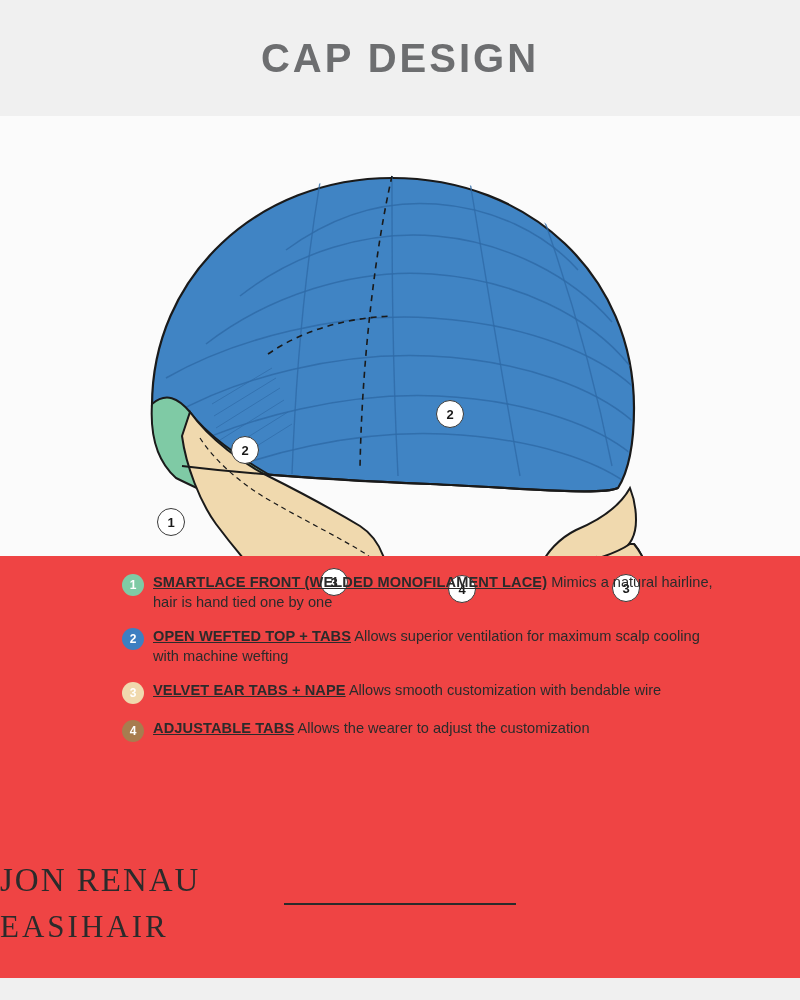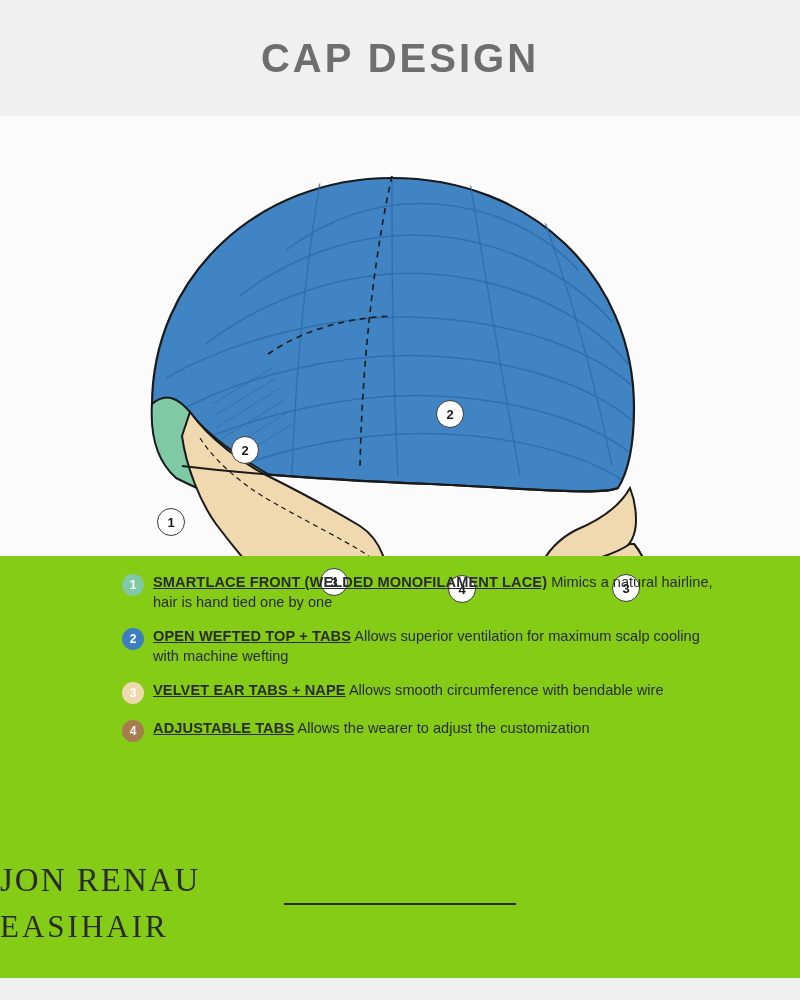--- a/index.html
+++ b/index.html
@@ -10,21 +10,21 @@
     width: 800px;
     height: 1000px;
     background: #f4f4f4;
     font-family: "Liberation Sans", sans-serif;
     overflow: hidden;
   }
   .page {
     position: relative;
     width: 800px;
     height: 1000px;
-    background: #84cc16;
+    background: #ef4444;
   }
   
   .header {
     position: absolute;
     top: 0; left: 0;
     width: 800px;
     height: 116px;
     background: #f0f0f0;
     display: flex;
     align-items: center;
@@ -271,21 +271,21 @@
       <div class="legend-text">
         <span class="legend-term">OPEN WEFTED TOP + TABS</span>
         <span class="legend-desc">Allows superior ventilation for maximum scalp cooling with machine wefting</span>
       </div>
     </div>
 
     <div class="legend-row">
       <div class="legend-badge" style="background:#f0d9ae; color:#ffffff;">3</div>
       <div class="legend-text">
         <span class="legend-term">VELVET EAR TABS + NAPE</span>
-        <span class="legend-desc">Allows smooth circumference with bendable wire</span>
+        <span class="legend-desc">Allows smooth customization with bendable wire</span>
       </div>
     </div>
 
     <div class="legend-row">
       <div class="legend-badge" style="background:#a87c4f;">4</div>
       <div class="legend-text">
         <span class="legend-term">ADJUSTABLE TABS</span>
         <span class="legend-desc">Allows the wearer to adjust the customization</span>
       </div>
     </div>

